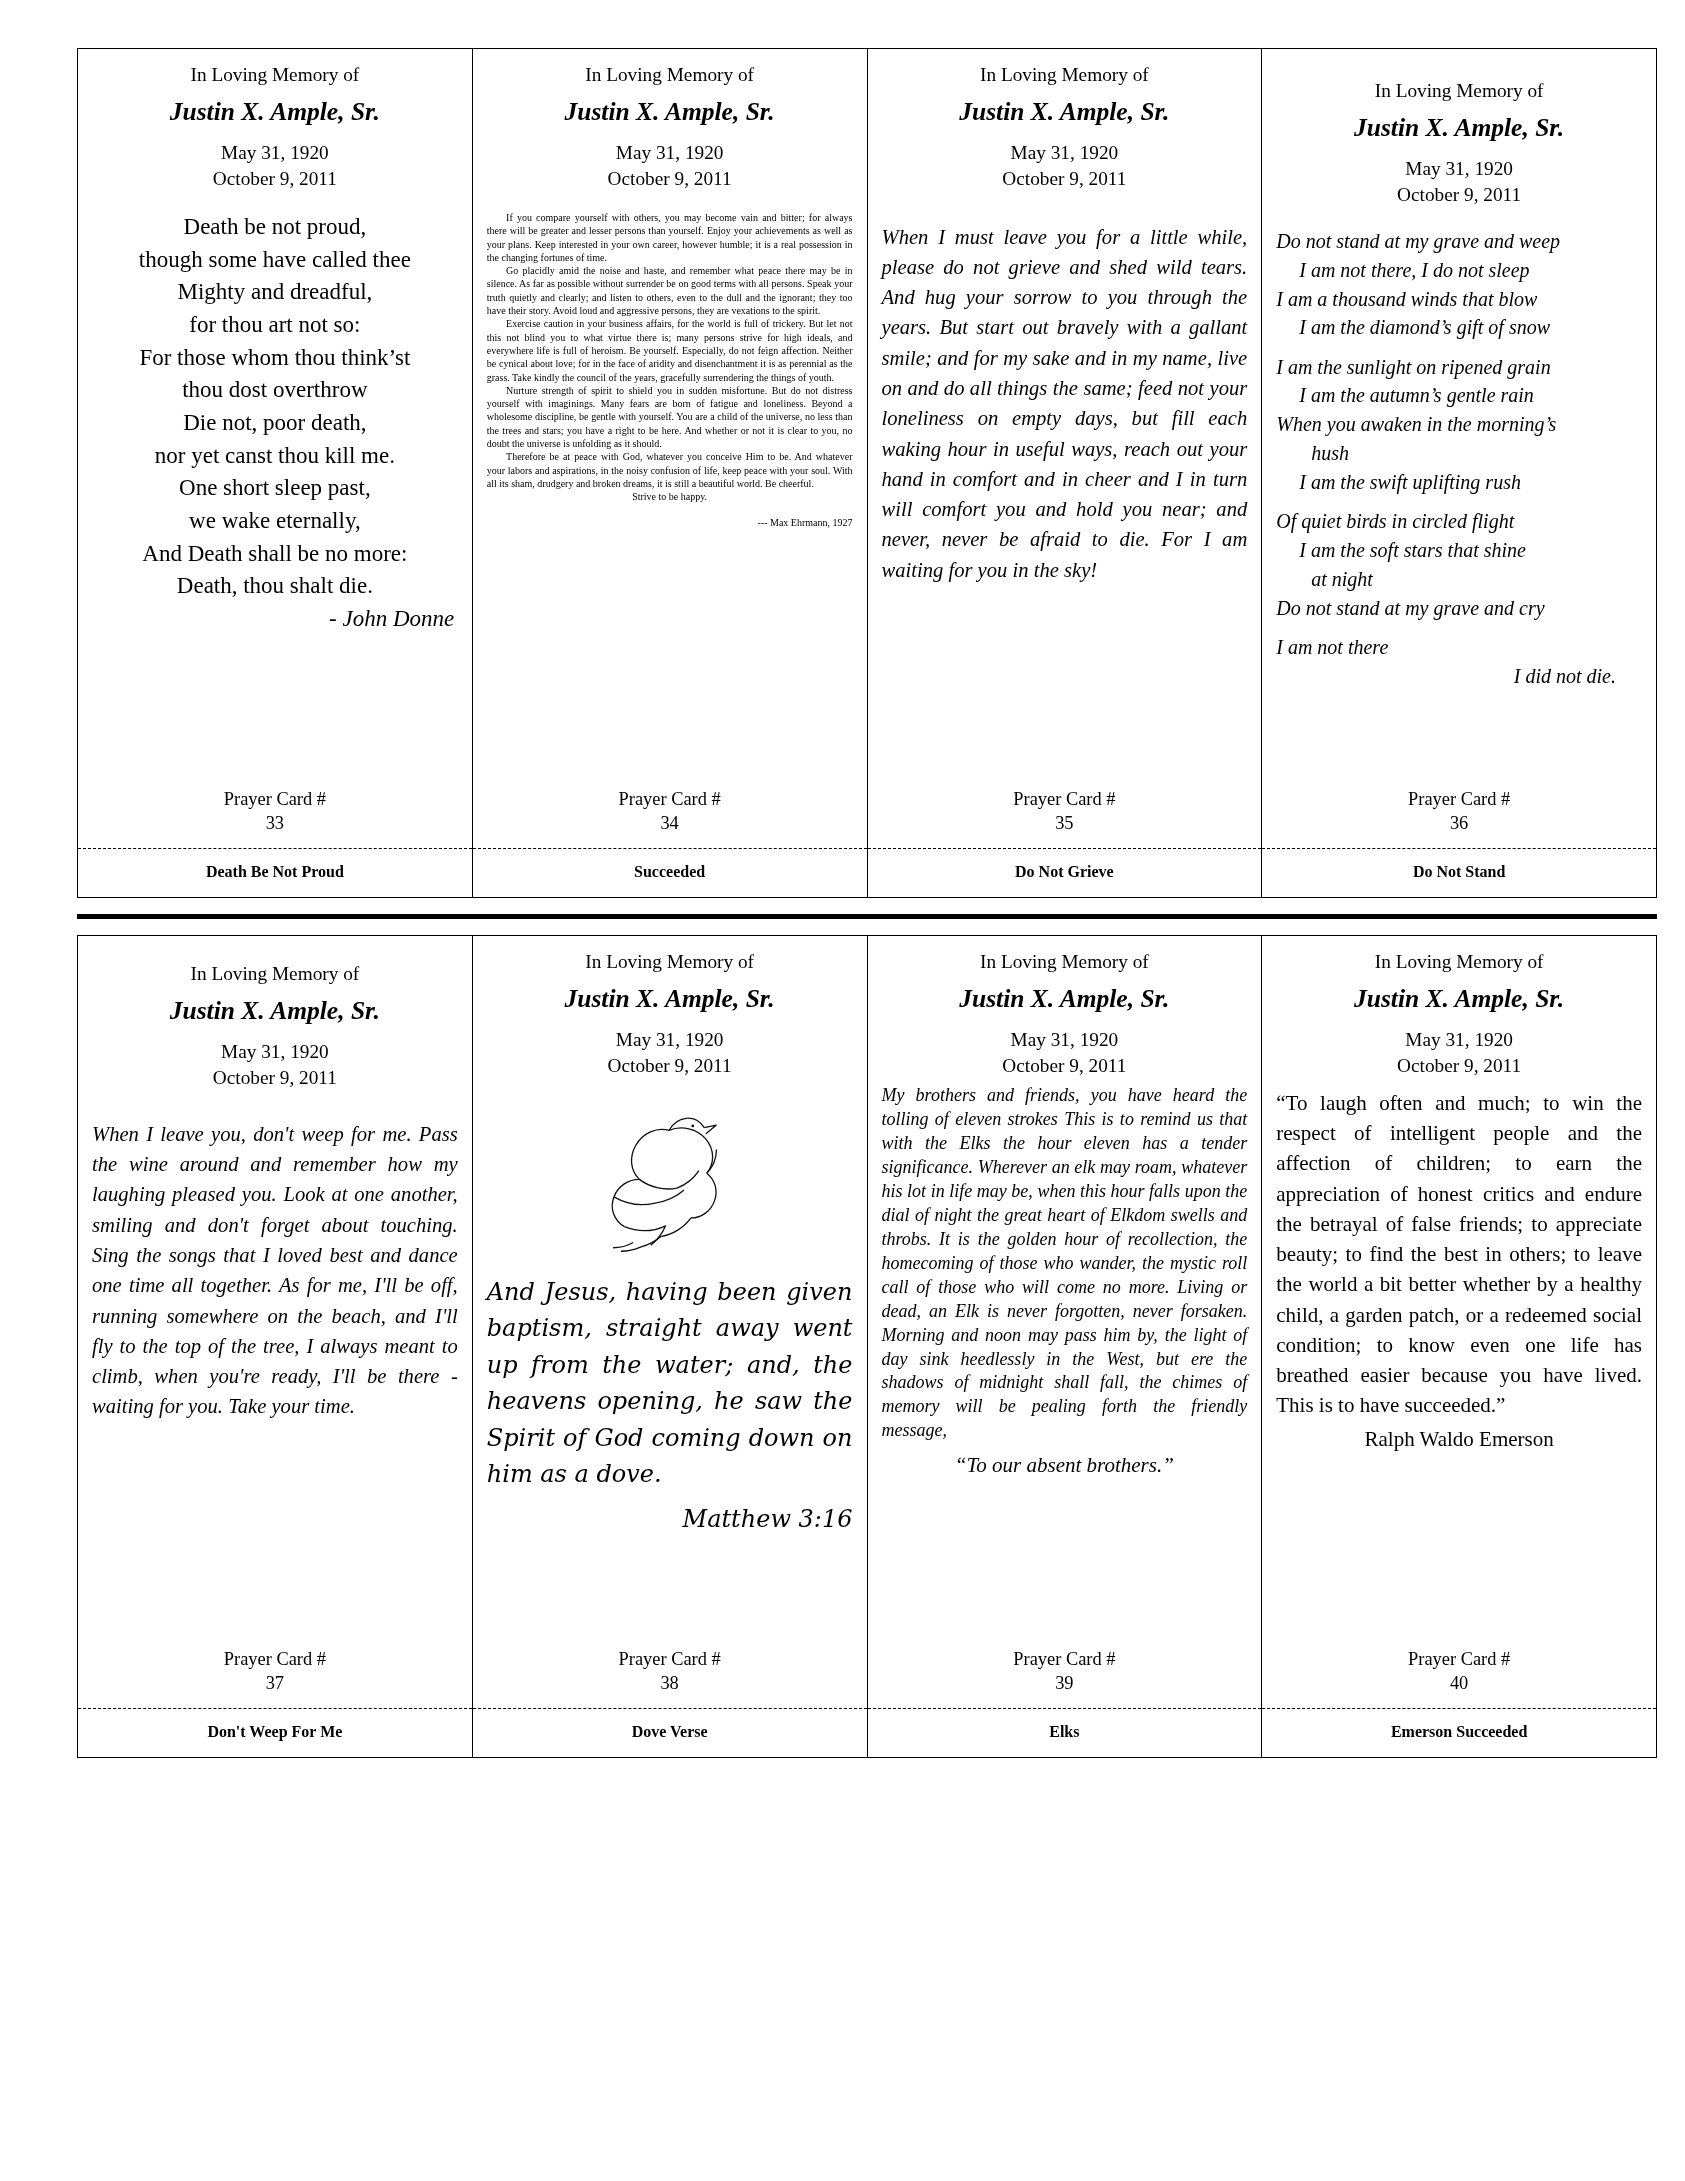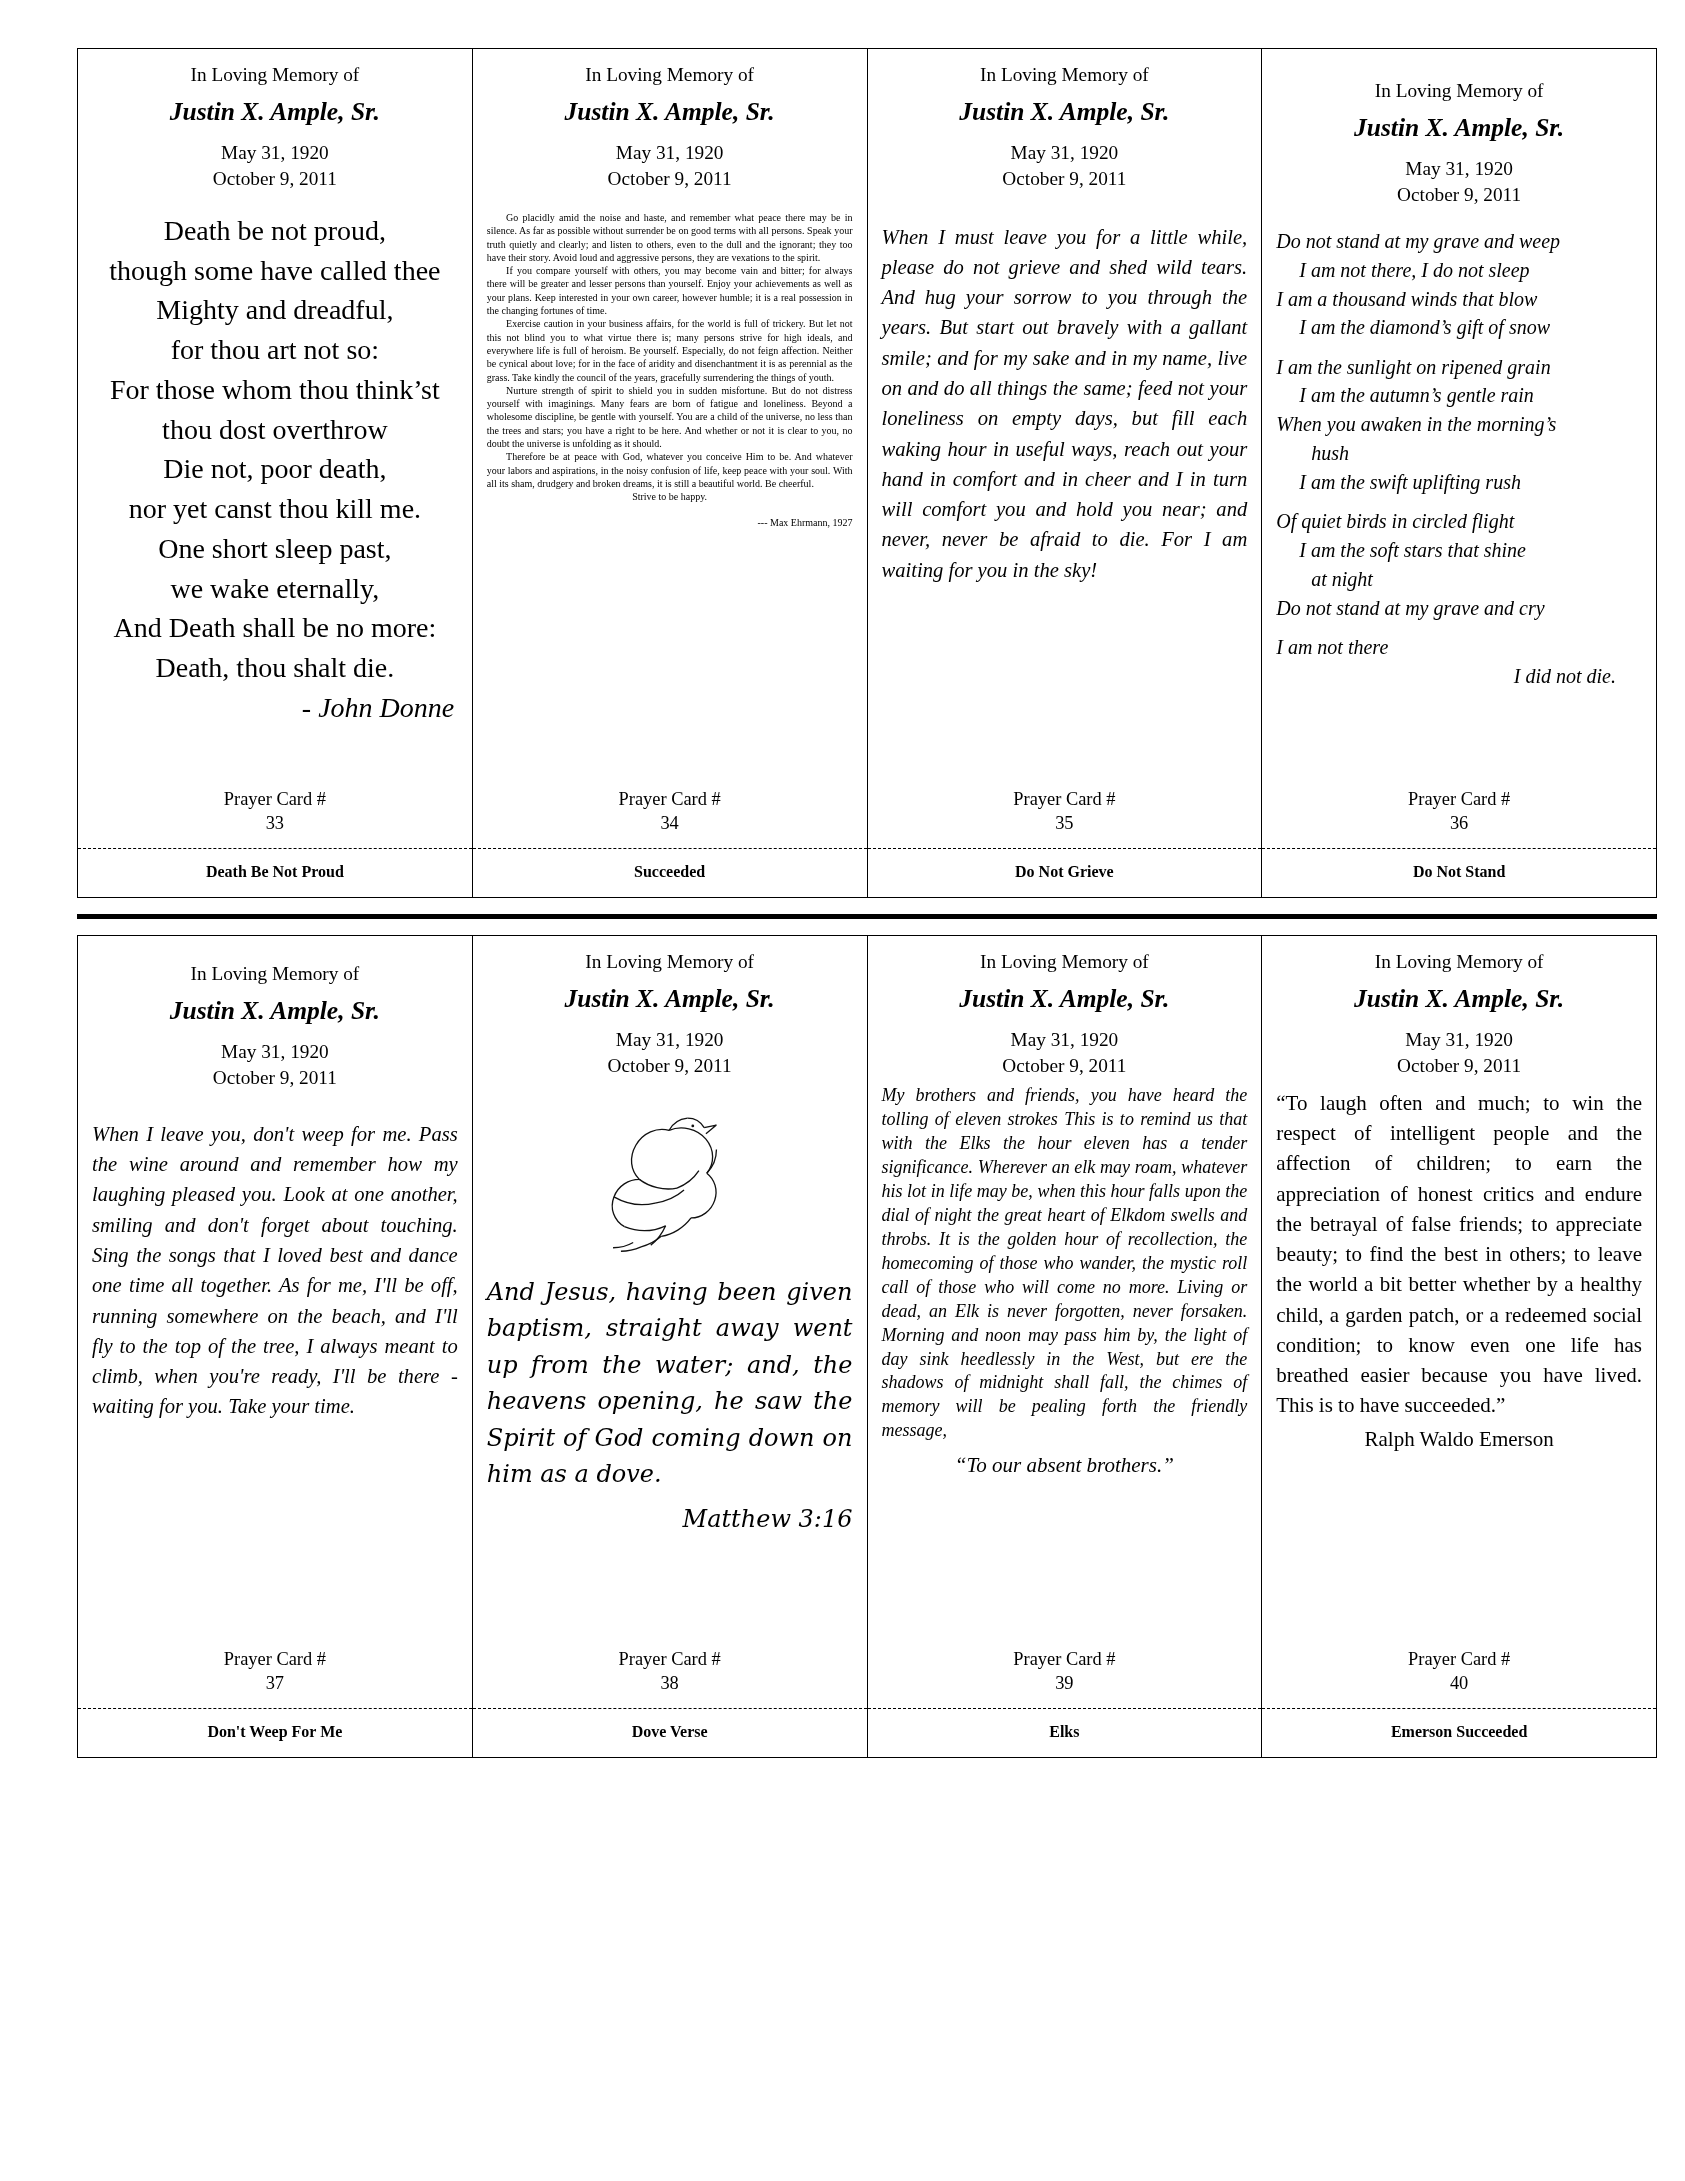--- a/index.html
+++ b/index.html
@@ -21,21 +21,21 @@
   .name{text-align:center;font-weight:bold;font-style:italic;font-size:25.5px;line-height:1.2;margin-bottom:12.3px;}
   .dates{text-align:center;font-size:19.3px;line-height:1.35;margin-bottom:7px;}
   .dates div{white-space:nowrap;}
 
   .verse{flex:0 0 auto;margin-top:12.3px;}
   .footer{margin-top:auto;text-align:center;font-size:18.4px;line-height:1.3;padding-bottom:8.8px;}
 
   .caption{border-top:1.8px dashed #000;text-align:center;font-weight:bold;font-size:16px;padding:14px 0 16px 0;}
 
   
-  .v-centered{text-align:center;font-size:28px;line-height:1.42;}
+  .v-centered{text-align:center;font-size:23px;line-height:1.42;}
   .v-centered .attrib{text-align:right;font-style:italic;padding-right:3.5px;}
   .v-tiny{font-size:10px;line-height:1.33;text-align:justify;}
   .v-tiny p{margin:0;text-indent:19.3px;}
   .v-tiny .ctr{text-indent:0;text-align:center;}
   .v-tiny .sig{text-indent:0;text-align:right;margin-top:12.3px;}
   .v-italic{font-style:italic;font-size:20.6px;line-height:1.47;text-align:justify;}
   .v-poem{font-style:italic;font-size:20px;line-height:1.44;}
   .v-poem div{white-space:nowrap;}
   .v-poem .ind1{padding-left:23px;}
   .v-poem .ind2{padding-left:35px;}
@@ -91,22 +91,22 @@
 
       <div class="card">
         <div class="cardbody">
           <div class="memline">In Loving Memory of</div>
           <div class="name">Justin X. Ample, Sr.</div>
           <div class="dates">
             <div>May 31, 1920</div>
             <div>October 9, 2011</div>
           </div>
           <div class="verse v-tiny">
+            <p>If you compare yourself with others, you may become vain and bitter; for always there will be greater and lesser persons than yourself.  Enjoy your achievements as well as your plans.  Keep interested in your own career, however humble; it is a real possession in the changing fortunes of time.</p>
             <p>Go placidly amid the noise and haste, and remember what peace there may be in silence.  As far as possible without surrender be on good terms with all persons.  Speak your truth quietly and clearly; and listen to others, even to the dull and the ignorant; they too have their story.  Avoid loud and aggressive persons, they are vexations to the spirit.</p>
-            <p>If you compare yourself with others, you may become vain and bitter; for always there will be greater and lesser persons than yourself.  Enjoy your achievements as well as your plans.  Keep interested in your own career, however humble; it is a real possession in the changing fortunes of time.</p>
             <p>Exercise caution in your business affairs, for the world is full of trickery.  But let not this not blind you to what virtue there is; many persons strive for high ideals, and everywhere life is full of heroism.  Be yourself.  Especially, do not feign affection.  Neither be cynical about love; for in the face of aridity and disenchantment it is as perennial as the grass.  Take kindly the council of the years, gracefully surrendering the things of youth.</p>
             <p>Nurture strength of spirit to shield you in sudden misfortune.  But do not distress yourself with imaginings.  Many fears are born of fatigue and loneliness.  Beyond a wholesome discipline, be gentle with yourself.  You are a child of the universe, no less than the trees and stars; you have a right to be here.  And whether or not it is clear to you, no doubt the universe is unfolding as it should.</p>
             <p>Therefore be at peace with God, whatever you conceive Him to be. And whatever your labors and aspirations, in the noisy confusion of life, keep peace with your soul.  With all its sham, drudgery and broken dreams, it is still a beautiful world.  Be cheerful.</p>
             <p class="ctr">Strive to be happy.</p>
             <p class="sig">--- Max Ehrmann, 1927</p>
           </div>
           <div class="footer">
             <div>Prayer Card #</div>
             <div>34</div>
           </div>

